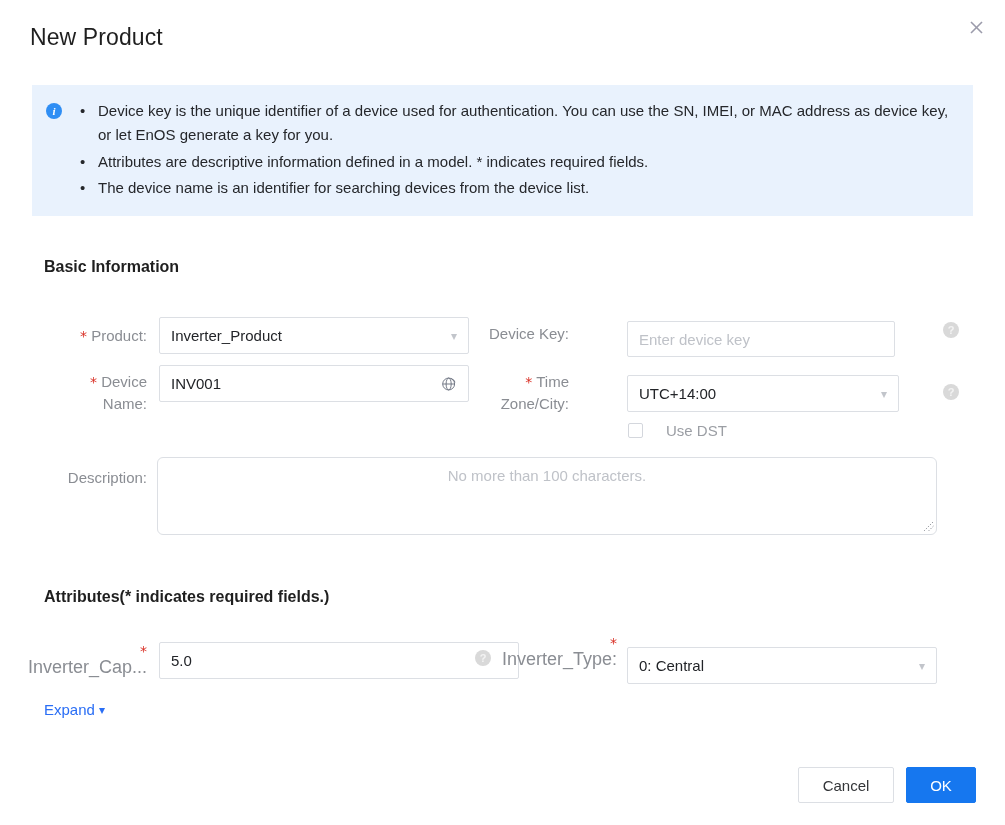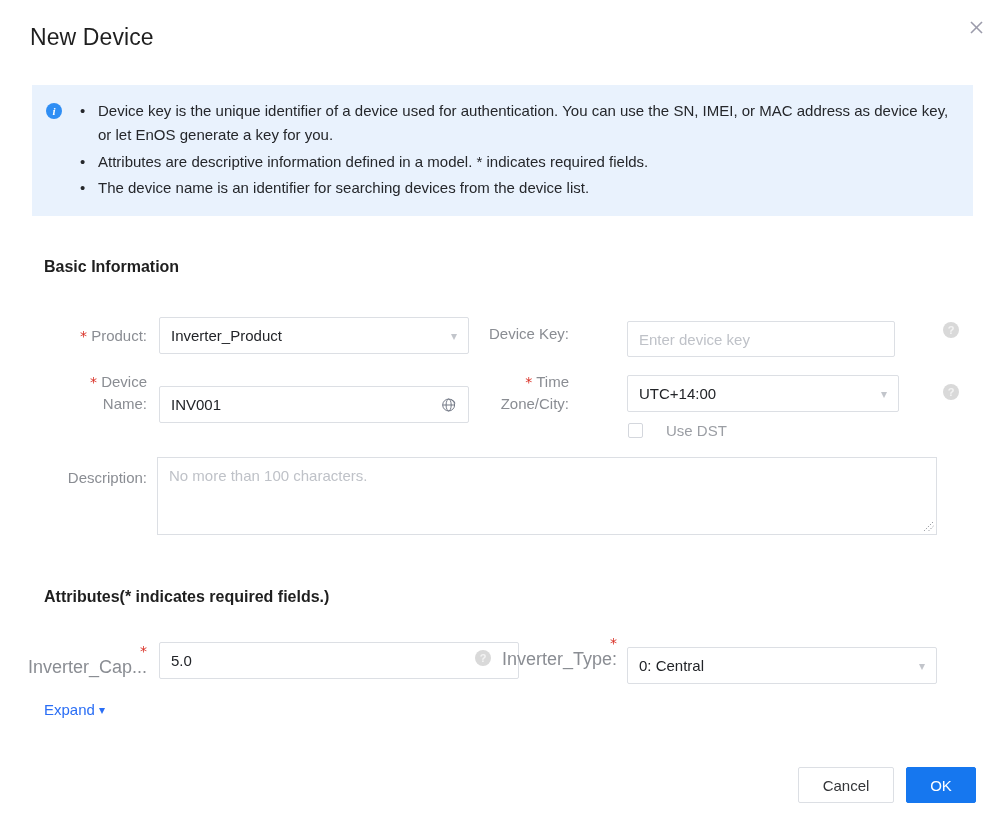--- a/index.html
+++ b/index.html
@@ -155,25 +155,26 @@
     font-weight: bold;
     display: flex; align-items: center; justify-content: center;
     cursor: pointer;
     user-select: none;
   }
 
   .textarea-box {
     position: absolute;
     border: 1px solid #dcdfe4;
     background: #ffffff;
-    border-radius: 0;
+    border-radius: 6px;
     padding: 9px 11px;
     font-size: 15px;
     color: #bfc2c8;
     overflow: hidden;
+    text-align: center;
   }
   .resize-grip {
     position: absolute;
     right: 1px; bottom: 1px;
     width: 14px; height: 14px;
     pointer-events: none;
   }
 
   .checkbox-row {
     position: absolute;
@@ -247,21 +248,21 @@
     border: 1px solid #1677ef;
     background: #1677ef;
     color: #ffffff;
   }
 </style>
 </head>
 <body>
 
 <div class="dialog">
 
-  <div class="dlg-title">New Device</div>
+  <div class="dlg-title">New Product</div>
   <div class="close-btn">
     <svg width="15" height="15" viewBox="0 0 15 15">
       <line x1="2" y1="2" x2="13" y2="13" stroke="#9b9bab" stroke-width="1.6"></line>
       <line x1="13" y1="2" x2="2" y2="13" stroke="#9b9bab" stroke-width="1.6"></line>
     </svg>
   </div>
 
   <div class="info-banner">
     <div class="info-icon">i</div>
     <ul class="info-list">
@@ -280,21 +281,21 @@
   <div class="field" id="f-product" style="left:159px; top:317px; width:310px; height:37px;">
     <span class="val">Inverter_Product</span>
     <span class="chevron">▾</span>
   </div>
 
   <div class="label" style="left:44px; top:371px; width:103px;">
     <span class="req">*</span>
     <span>Device</span><br>
     <span>Name:</span>
   </div>
-  <div class="field" id="f-devname" style="left:159px; top:386px; width:310px; height:37px;">
+  <div class="field" id="f-devname" style="left:159px; top:365px; width:310px; height:37px;">
     <span class="val">INV001</span>
     <span class="globe">
       <svg viewBox="0 0 20 20" width="17" height="17">
         <circle cx="9" cy="10" r="7" fill="none" stroke="#6b7280" stroke-width="1.1"></circle>
         <ellipse cx="9" cy="10" rx="3" ry="7" fill="none" stroke="#6b7280" stroke-width="1.1"></ellipse>
         <line x1="2" y1="10" x2="16" y2="10" stroke="#6b7280" stroke-width="1.1"></line>
         <path d="M12 3.5 Q16 5 16.5 8" fill="none" stroke="#6b7280" stroke-width="1.1"></path>
       </svg>
     </span>
   </div>

